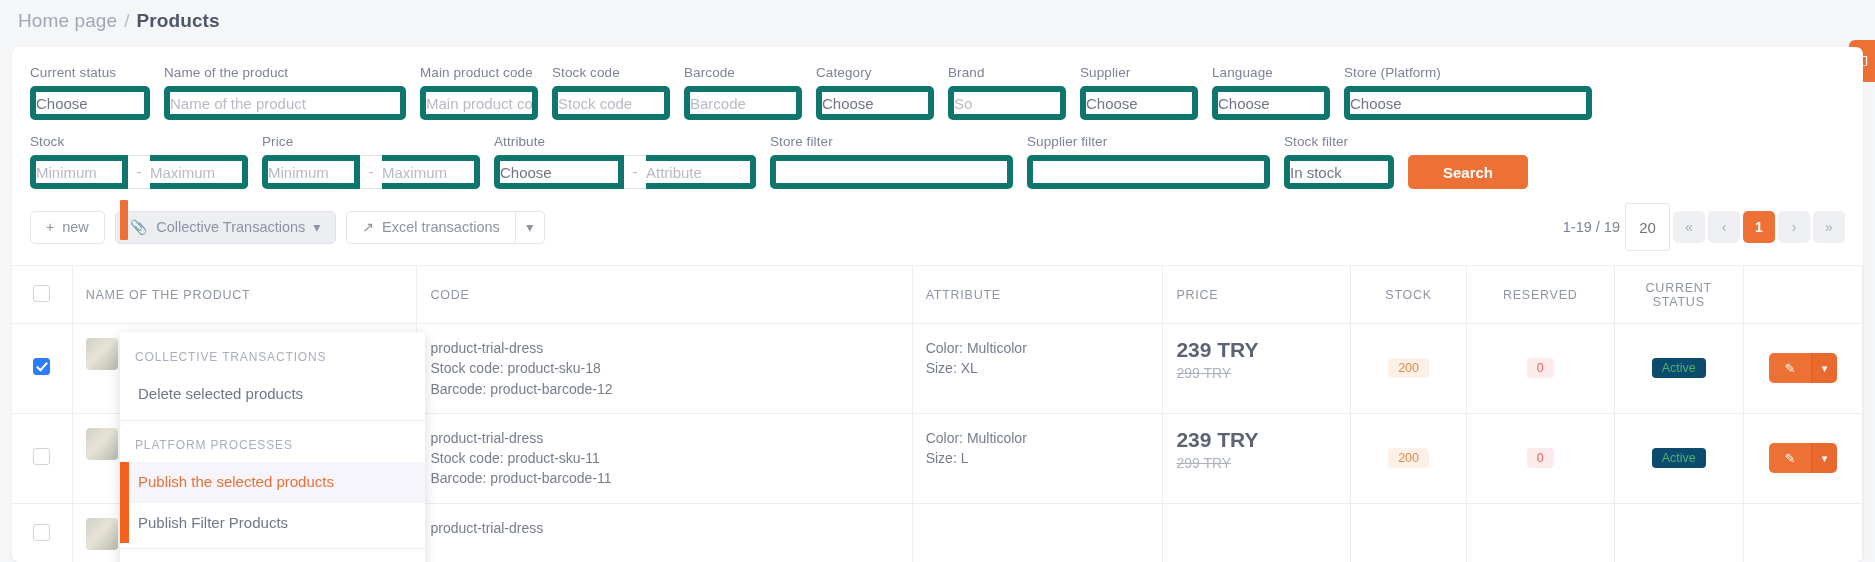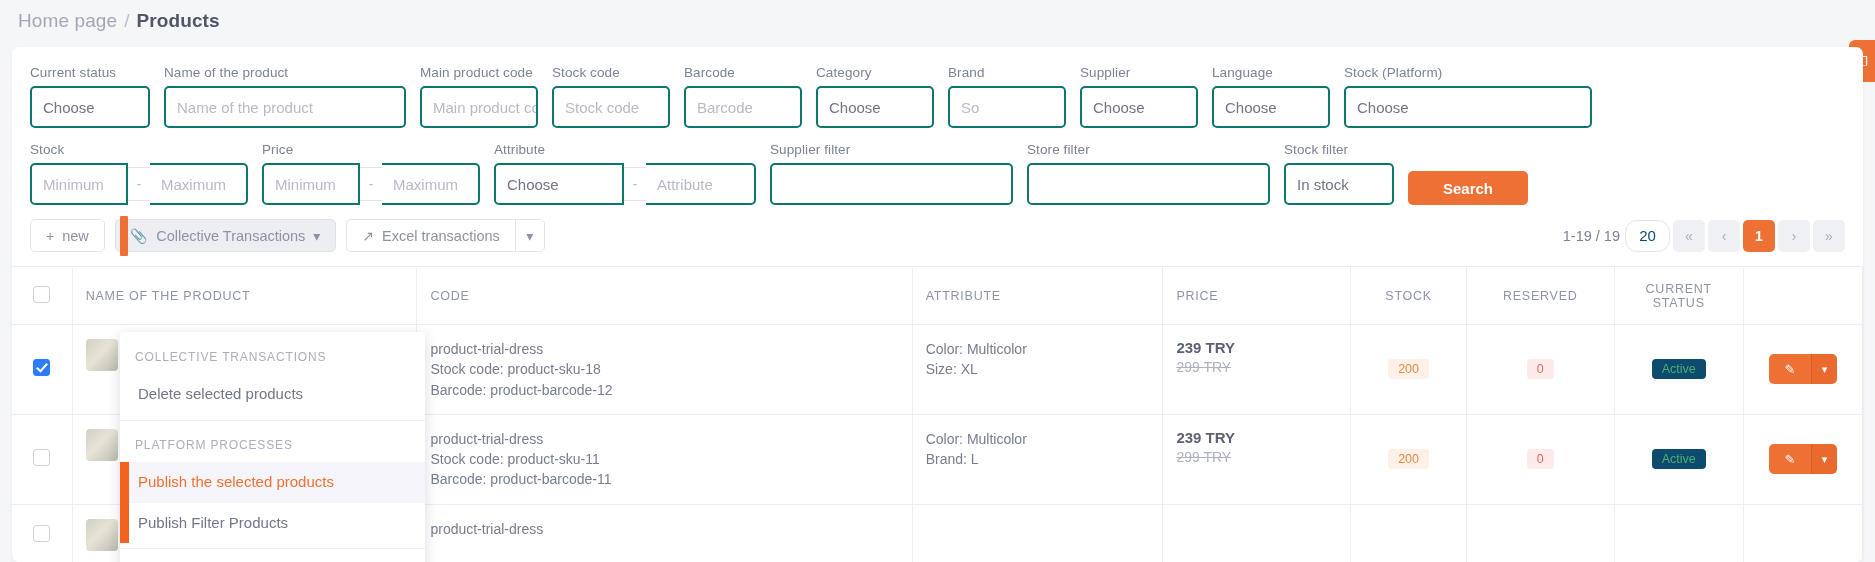--- a/index.html
+++ b/index.html
@@ -44,23 +44,23 @@
   
   .filters { padding:18px 18px 0 18px; }
   .filter-row { display:flex; gap:14px; align-items:flex-end; }
   .filter-row + .filter-row { margin-top:14px; }
   .fgroup { display:flex; flex-direction:column; }
   .flabel {
     font-size:13.5px; color:#7c8396; margin-bottom:6px;
     white-space:nowrap; letter-spacing:.1px;
   }
   .fctrl {
-    height:42px; border:2px solid #0f766e; border-radius:5px;
+    height:34px; border:6px solid #0f766e; border-radius:5px;
     background:#fff; display:flex; align-items:center;
-    padding:0 11px; font-size:15px; color:#6f7587;
+    padding:0 0; font-size:15px; color:#6f7587;
     white-space:nowrap; overflow:hidden;
   }
   .fctrl.ph { color:#b6bac6; }
   .range { display:flex; align-items:center; }
   .range .fctrl { border-radius:5px 0 0 5px; }
   .range .fctrl:last-child { border-radius:0 5px 5px 0; border-left:none; }
   .range .dash {
     width:22px; height:34px; border-top:1px solid #e3e5ec;
     border-bottom:1px solid #e3e5ec; background:#fff;
     display:flex; align-items:center; justify-content:center;
@@ -103,23 +103,23 @@
   }
   .orange-mark {
     position:absolute; left:108px; top:11px;
     width:8px; height:40px; background:#ed7034; border-radius:1px;
   }
 
   
   .pager { margin-left:auto; display:flex; align-items:center; gap:3px; }
   .pager-count { font-size:14.5px; color:#7c8396; margin-right:2px; }
   .pgsize {
-    width:45px; height:32px; border:1px solid #e3e5ec; border-radius:12px;
+    width:45px; height:48px; border:1px solid #e3e5ec; border-radius:3px;
     display:flex; align-items:center; justify-content:center;
-    font-size:15px; color:#0c4a6e;
+    font-size:15px; color:#737373;
   }
   .pgbtn {
     width:32px; height:32px; border-radius:5px; background:#eef0f3;
     display:flex; align-items:center; justify-content:center;
     color:#a8adbb; font-size:14px; cursor:pointer;
   }
   .pgbtn.cur { background:#ed7034; color:#fff; font-weight:600; }
 
   
   table { width:100%; border-collapse:collapse; table-layout:fixed; }
@@ -153,21 +153,21 @@
     background:linear-gradient(135deg,#cfd0c6 0%,#e8e3d7 45%,#b9bcae 100%);
     display:inline-block; flex:none;
   }
   .prod-cell { display:flex; gap:9px; align-items:flex-start; }
   .prod-name { font-size:14px; color:#6f7587; line-height:1.35; }
   .tag {
     display:inline-block; border:1px solid #e5e7ed; border-radius:4px;
     padding:3px 9px; font-size:12.5px; color:#9298a8; background:#fff;
   }
   .code-line { line-height:1.45; }
-  .price-now { color:#5d6374; font-size:15px; font-weight:600; }
+  .price-now { color:#5d6374; font-size:21px; font-weight:600; }
   .price-old { color:#aeb2bf; font-size:14px; text-decoration:line-through; margin-top:3px; }
   .badge {
     display:inline-block; padding:3px 10px; border-radius:4px;
     font-size:12.5px; font-weight:500;
   }
   .badge.stock { background:#fdf0e6; color:#e08game; color:#e08b4a; }
   .badge.res   { background:#fdeaea; color:#e06666; }
   .badge.act   { background:#0c4a6e; color:#4caf72; }
   .act-split { display:flex; justify-content:center; }
   .act-main {
@@ -254,21 +254,21 @@
         </div>
         <div class="fgroup">
           <span class="flabel">Supplier</span>
           <div class="fctrl w-sup">Choose</div>
         </div>
         <div class="fgroup">
           <span class="flabel">Language</span>
           <div class="fctrl w-lang">Choose</div>
         </div>
         <div class="fgroup">
-          <span class="flabel">Stock (Platform)</span>
+          <span class="flabel">Store (Platform)</span>
           <div class="fctrl w-store">Choose</div>
         </div>
       </div>
 
       <div class="filter-row">
         <div class="fgroup">
           <span class="flabel">Stock</span>
           <div class="range">
             <div class="fctrl ph w-min">Minimum</div>
             <div class="dash">-</div>
@@ -285,26 +285,26 @@
         </div>
         <div class="fgroup">
           <span class="flabel">Attribute</span>
           <div class="range">
             <div class="fctrl w-attr1">Choose</div>
             <div class="dash">-</div>
             <div class="fctrl ph w-attr2">Attribute</div>
           </div>
         </div>
         <div class="fgroup">
+          <span class="flabel">Store filter</span>
+          <div class="fctrl w-storef"></div>
+        </div>
+        <div class="fgroup">
           <span class="flabel">Supplier filter</span>
           <div class="fctrl w-supf"></div>
-        </div>
-        <div class="fgroup">
-          <span class="flabel">Store filter</span>
-          <div class="fctrl w-storef"></div>
         </div>
         <div class="fgroup">
           <span class="flabel">Stock filter</span>
           <div class="fctrl w-stockf">In stock</div>
         </div>
         <div class="fgroup">
           <button class="search-btn">Search</button>
         </div>
       </div>
     </div>
@@ -428,21 +428,21 @@
               </div>
             </div>
           </td>
           <td>
             <div class="code-line">product-trial-dress</div>
             <div class="code-line muted">Stock code: product-sku-11</div>
             <div class="code-line muted">Barcode: product-barcode-11</div>
           </td>
           <td>
             <div class="code-line muted">Color: Multicolor</div>
-            <div class="code-line muted">Brand: L</div>
+            <div class="code-line muted">Size: L</div>
           </td>
           <td>
             <div class="price-now">239 TRY</div>
             <div class="price-old">299 TRY</div>
           </td>
           <td class="ctr">
             <span class="badge stock">200</span>
           </td>
           <td class="ctr">
             <span class="badge res">0</span>

